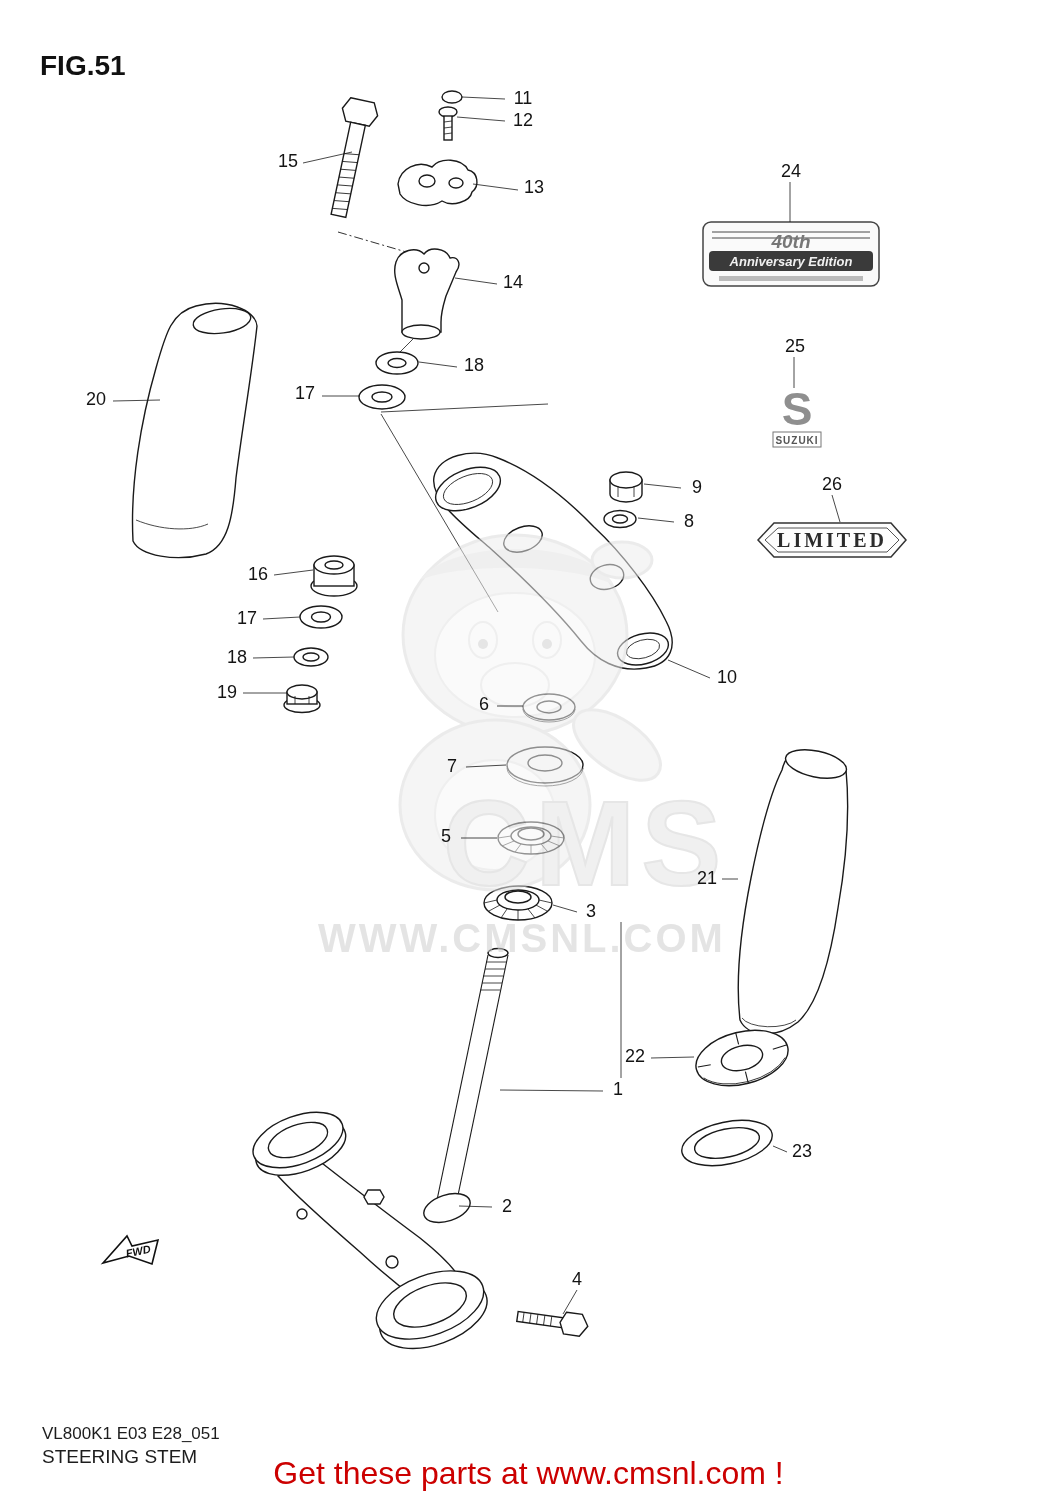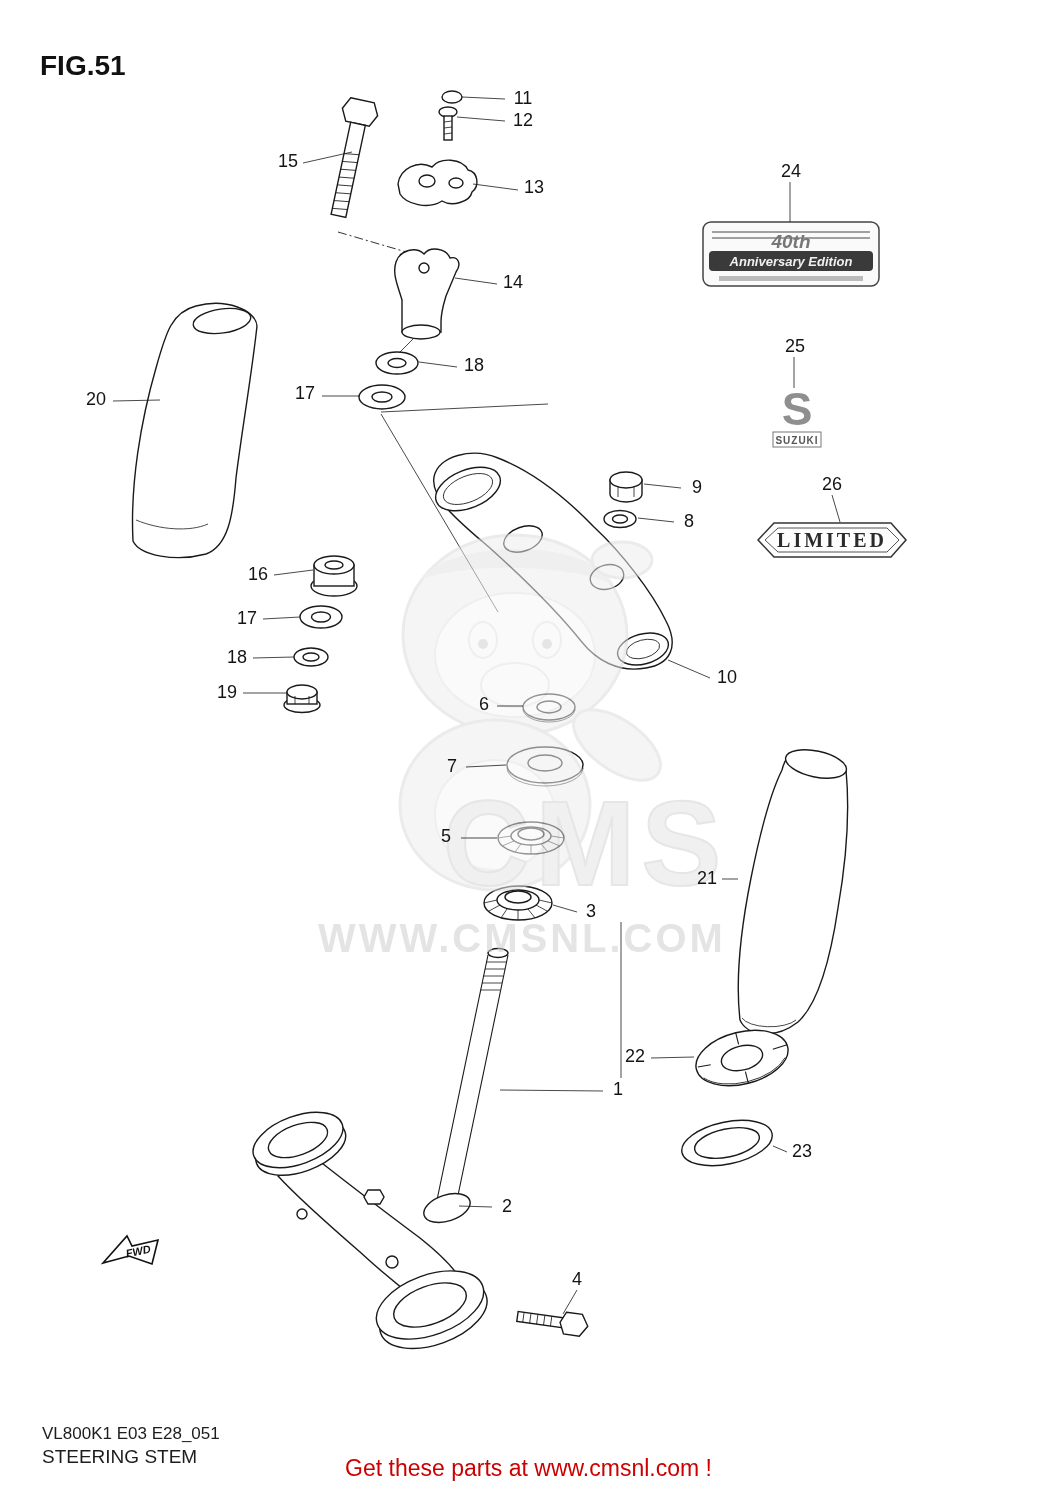--- a/index.html
+++ b/index.html
@@ -4,21 +4,21 @@
 <style>
   html,body{margin:0;padding:0;background:#ffffff;}
   .page{position:relative;width:1057px;height:1500px;background:#fff;
         font-family:"Liberation Sans",sans-serif;overflow:hidden;}
   .page-title{position:absolute;left:20px;top:12px;font-size:23px;color:#9f9f9f;letter-spacing:0.5px;}
   .fig-label{position:absolute;left:40px;top:50px;font-size:28px;font-weight:bold;color:#111;}
   svg.diagram{position:absolute;left:0;top:0;}
   .footer-code{position:absolute;left:42px;top:1408px;font-size:17px;color:#1d1d1d;margin-top:16px;}
   .footer-name{position:absolute;left:42px;top:1446px;font-size:19px;color:#1d1d1d;}
   .promo{position:absolute;left:0;top:1455px;width:100%;text-align:center;
-         font-size:23px;color:#cc0000;}
+         font-size:32px;color:#cc0000;}
   svg .p{fill:#ffffff;stroke:#1a1a1a;stroke-width:1.4;}
   svg .ln{fill:none;stroke:#1a1a1a;stroke-width:1.1;}
   svg .thin{fill:none;stroke:#1a1a1a;stroke-width:0.8;}
   svg .dash{fill:none;stroke:#1a1a1a;stroke-width:0.9;stroke-dasharray:9 3 2 3;}
   svg .callout{font-size:18px;fill:#141414;text-anchor:middle;
                font-family:"Liberation Sans",sans-serif;}
   svg .wmfill{fill:#ededed;stroke:#dcdcdc;stroke-width:3;}
   svg .wmlight{fill:#f7f7f7;stroke:#e2e2e2;stroke-width:2;}
 </style>
 </head>

